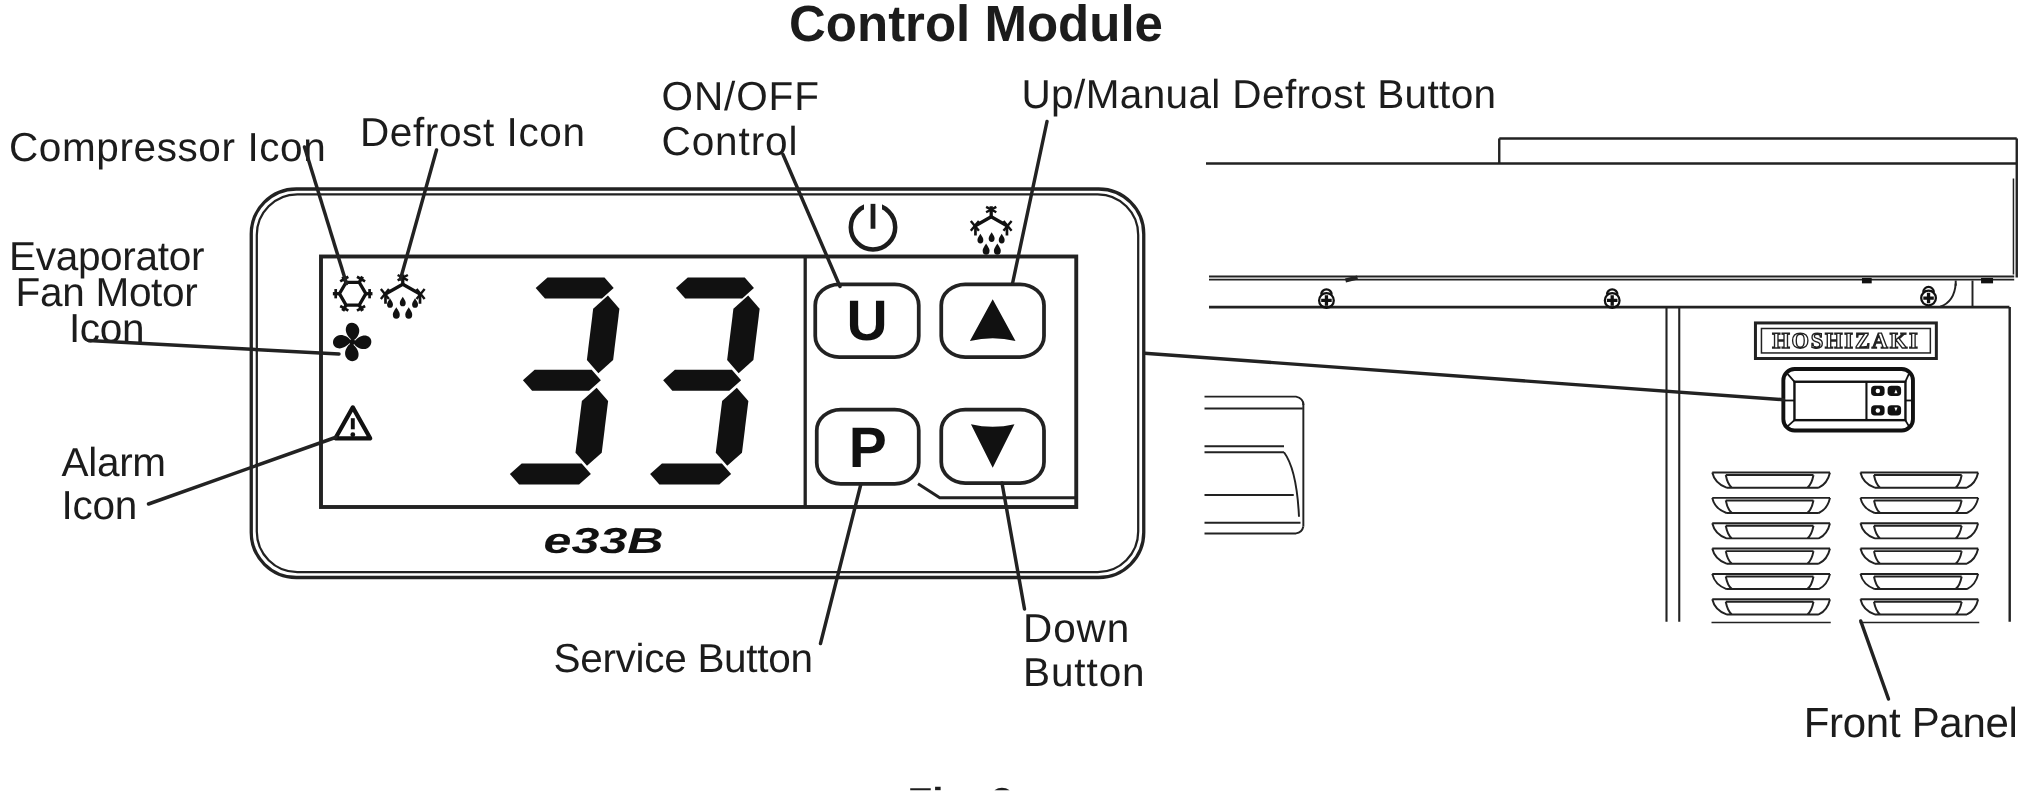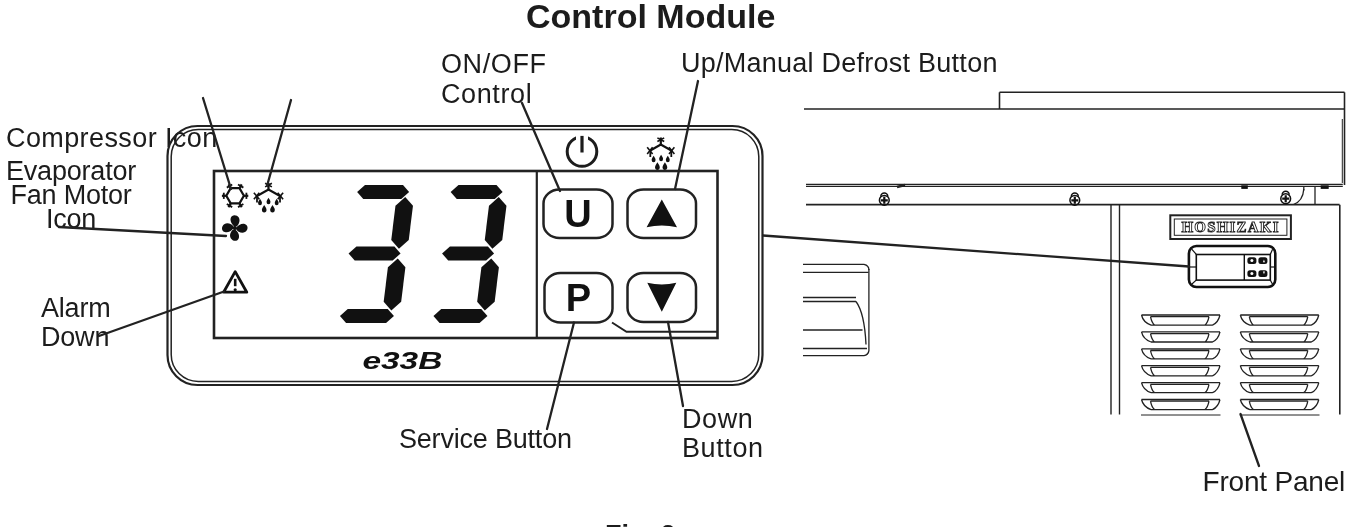--- a/index.html
+++ b/index.html
@@ -5,30 +5,31 @@
   html,body{margin:0;padding:0;background:#fff;}
   #canvas{position:relative;width:1358px;height:527px;background:#fff;overflow:hidden;
     font-family:"Liberation Sans",sans-serif;color:#1c1c1c;}
   .lbl{position:absolute;font-size:27px;line-height:30px;letter-spacing:-0.2px;color:#1c1c1c;white-space:pre;}
   svg{position:absolute;left:0;top:0;}
 </style>
 </head>
 <body>
 <div id="canvas">
   <div class="lbl" id="title" style="left:526px;top:1px;font-weight:bold;font-size:34px;letter-spacing:0;">Control Module</div>
-  <div class="lbl" id="comp" style="left:6px;top:83px;letter-spacing:0.4px;margin-top:40px;">Compressor Icon</div>
+  <div class="lbl" id="comp" style="left:6px;top:83px;letter-spacing:0.4px;">Compressor Icon</div>
+  <div class="lbl" id="defr" style="left:240px;top:72.5px;letter-spacing:0.4px;">Defrost Icon</div>
   <div class="lbl" id="onoff" style="left:441px;top:49px;letter-spacing:0.6px;">ON/OFF
 Control</div>
   <div class="lbl" id="upman" style="left:681px;top:47.5px;letter-spacing:0.25px;">Up/Manual Defrost Button</div>
   <div class="lbl" id="evap" style="left:6px;top:158.5px;line-height:24.4px;text-align:center;">Evaporator
 Fan Motor
 Icon</div>
   <div class="lbl" id="alarm" style="left:41px;top:294px;line-height:29.3px;">Alarm
-Down</div>
-  <div class="lbl" id="service" style="left:369px;top:424px;margin-left:30px;">Service Button</div>
+Icon</div>
+  <div class="lbl" id="service" style="left:369px;top:424px;">Service Button</div>
   <div class="lbl" id="down" style="left:682px;top:404.5px;line-height:29.5px;letter-spacing:0.6px;">Down
 Button</div>
   <div class="lbl" id="fig" style="left:605px;top:484px;font-weight:bold;font-size:27px;letter-spacing:0;margin-top:36px;">Fig. 2</div>
   <div class="lbl" id="front" style="left:1202.5px;top:467px;font-size:28px;">Front Panel</div>
 
   <svg width="1358" height="527" viewBox="0 0 1358 527">
     <g fill="none" stroke="#222" stroke-width="2">
 
       <rect x="167.5" y="126" width="595" height="259" rx="30" ry="30" stroke-width="2.2"></rect>
       <rect x="171.2" y="129.6" width="587.6" height="251.8" rx="27" ry="27" stroke-width="1.5"></rect>

